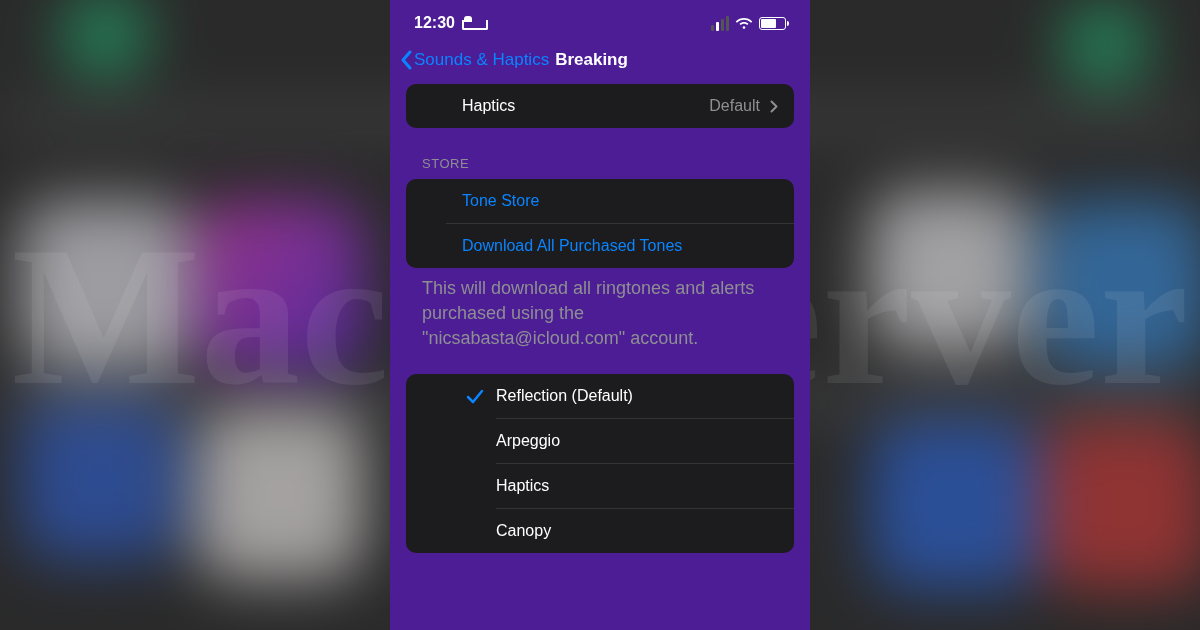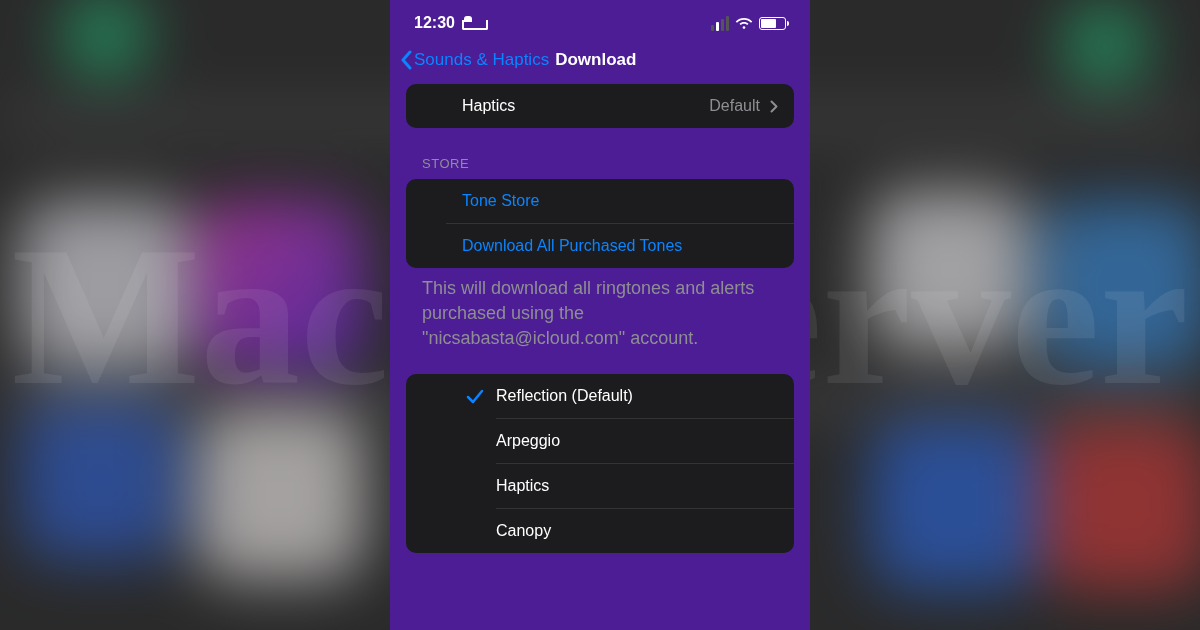--- a/index.html
+++ b/index.html
@@ -153,21 +153,21 @@
     </div>
   </div>
 
   <div class="nav-row">
     <div class="back">
       <svg class="chev-left" viewBox="0 0 12 20" fill="none" stroke="#0a84ff" stroke-width="3" stroke-linecap="round" stroke-linejoin="round">
           <polyline points="10,2 3,10 10,18"></polyline>
         </svg>
       <span>Sounds &amp; Haptics</span>
     </div>
-    <span class="nav-title">Download</span>
+    <span class="nav-title">Breaking</span>
   </div>
 
   <div class="content">
     <div class="group">
       <div class="row">
         <span>Haptics</span>
         <span class="row-right">
           <span>Default</span>
           <svg class="chev-right" viewBox="0 0 8 13" fill="none" stroke="#8e8e93" stroke-width="2" stroke-linecap="round" stroke-linejoin="round">
               <polyline points="1.5,1.5 6.5,6.5 1.5,11.5"></polyline>

